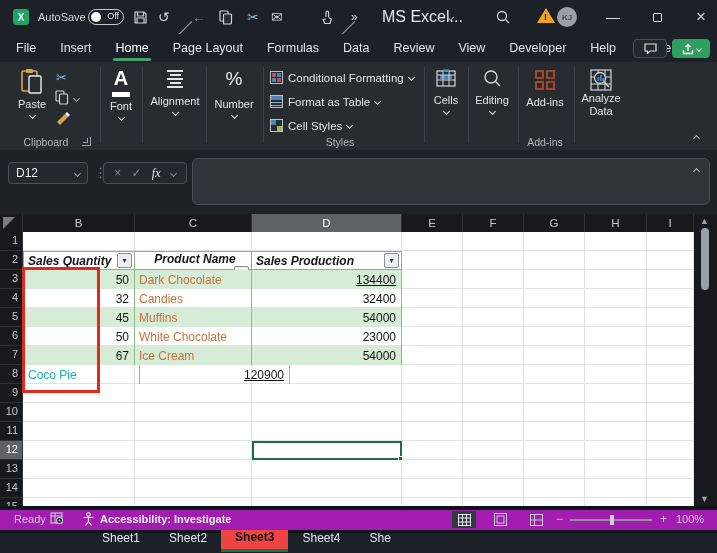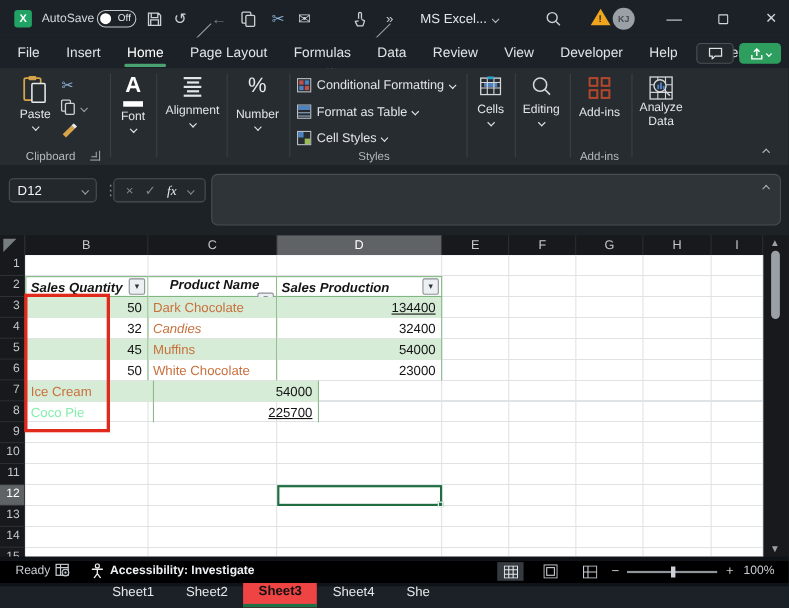--- a/index.html
+++ b/index.html
@@ -23,21 +23,21 @@
              font-size:10px; display:flex; align-items:center; justify-content:center; }
   .autosave-lbl { position:absolute; left:38px; top:0; line-height:34px; font-size:11px; color:#d4d8db; }
   .toggle { position:absolute; left:88px; top:9px; width:36px; height:16px;
             border:1.5px solid #c3c7cb; border-radius:8px; }
   .toggle .knob { position:absolute; left:2px; top:1.5px; width:10px; height:10px;
                   background:#fff; border-radius:50%; }
   .toggle .state { position:absolute; right:4px; top:1px; font-size:9px; color:#e6e9eb; }
   .qat { position:absolute; top:0; height:34px; display:flex; align-items:center;
          color:#ccd1d5; font-size:14px; }
   .qat-replace { font-size:7.5px; line-height:7px; text-align:left; color:#ccd1d5;margin-top:43px; }
-  #win-title { position:absolute; left:382px; top:0; line-height:34px; font-size:12px; color:#e3e6e9; }
+  #win-title { position:absolute; left:382px; top:0; line-height:34px; font-size:16px; color:#e3e6e9; }
   #title-chev { position:absolute; left:448px; top:15px; color:#aeb3b8; }
   .warn-tri { position:absolute; left:537px; top:8px; width:0; height:0;
               border-left:9px solid transparent; border-right:9px solid transparent;
               border-bottom:15px solid #EFA51E; }
   .warn-tri .bang { position:absolute; left:-2px; top:4px; color:#2a2118; font-size:9px; font-weight:bold; }
   .avatar { position:absolute; left:557px; top:7px; width:20px; height:20px; border-radius:50%;
             background:#9aa0a6; color:#474c52; font-size:8px; font-weight:bold;
             display:flex; align-items:center; justify-content:center; }
   .winbtn { position:absolute; top:0; width:30px; height:34px; display:flex;
             align-items:center; justify-content:center; color:#d4d8db; font-size:14px; }
@@ -157,21 +157,21 @@
   .sheet-tab { padding:0 14px; font-size:12px; color:#e6e9eb; height:27px; line-height:27px;margin-top:38px; }
   .sheet-tab.active { background:#ef4444; color:#111; font-weight:bold;
                       border-bottom:3px solid #1E7145; line-height:24px; }
   .tab-sep { width:1px; height:14px; background:#3c4248; }
   .tab-extra { color:#e6e9eb; font-size:13px; }
   #hscroll { position:absolute; left:470px; top:9px; width:222px; height:9px; }
   #hscroll .thumb { position:absolute; left:12px; top:0; width:170px; height:8px;
                     background:#9aa0a5; border-radius:4px; }
 
   
-  #statusbar { position:absolute; left:0; top:510px; width:717px; height:20px; background:#000000;
+  #statusbar { position:absolute; left:0; top:510px; width:717px; height:20px; background:#a21caf;
                font-size:11px; color:#c9cdd1; }
   #statusbar .ready { position:absolute; left:14px; top:3px; }
   #statusbar .acc { position:absolute; left:100px; top:3px; font-weight:bold; color:#eef0f2; }
   .sb-ico { position:absolute; top:2px; }
   .view-ico { position:absolute; top:1px; width:24px; height:17px; display:flex;
               align-items:center; justify-content:center; }
   .view-ico.sel { background:#343a40; }
   #zoom-slider { position:absolute; left:570px; top:9px; width:82px; height:2px; background:#8f959a; }
   #zoom-slider .zthumb { position:absolute; left:40px; top:-4px; width:4px; height:10px; background:#cdd1d5; }
   .zoom-sign { position:absolute; top:2px; color:#c9cdd1; font-size:12px; }
@@ -486,21 +486,21 @@
         </div>
       </div>
       <div class="trow" style="top: 19px;">
         <div class="tcell cell-qty" style="width: 112px;">
           <span class="star-wrap">
             <span class="star-base"></span>
             <span class="star-outline"></span>
           </span>
           <span>32</span>
         </div>
-        <div class="tcell cell-prod" style="width: 117px; color: rgb(200, 112, 60); font-style: italic;">Candies</div>
+        <div class="tcell cell-prod" style="width: 117px; color: rgb(200, 112, 60);">Candies</div>
         <div class="tcell cell-val" style="width: 150px;">
           <span class="">32400</span>
         </div>
       </div>
       <div class="trow band" style="top: 38px;">
         <div class="tcell cell-qty" style="width: 112px;">
           <span class="star-wrap">
             <span class="star-base"></span>
             <span class="star-outline"></span>
           </span>
@@ -518,29 +518,37 @@
             <span class="star-outline"></span>
           </span>
           <span>50</span>
         </div>
         <div class="tcell cell-prod" style="width: 117px; color: rgb(200, 112, 60);">White Chocolate</div>
         <div class="tcell cell-val" style="width: 150px;">
           <span class="">23000</span>
         </div>
       </div>
       <div class="trow band" style="top: 76px;">
+        <div class="tcell cell-qty" style="width: 112px;">
+          <span class="star-wrap">
+            <span class="star-base"></span>
+            <span class="star-half"></span>
+            <span class="star-outline"></span>
+          </span>
+          <span>67</span>
+        </div>
         <div class="tcell cell-prod" style="width: 117px; color: rgb(200, 112, 60);">Ice Cream</div>
         <div class="tcell cell-val" style="width: 150px;">
           <span class="">54000</span>
         </div>
       </div>
       <div class="trow" style="top: 95px;">
-        <div class="tcell cell-prod" style="width: 117px; color: #86efac;">Coco Pie</div>
+        <div class="tcell cell-prod" style="width: 117px; color: #14b8a6;">Coco Pie</div>
         <div class="tcell cell-val" style="width: 150px;">
-          <span class="u">225700</span>
+          <span class="u">120900</span>
         </div>
       </div>
     </div>
   <div id="red-box"></div>
   <div id="sel-cell">
       <span class="handle"></span>
     </div>
   <div id="vscroll">
     <span class="scroll-arrow" style="top:2px">▲</span>
     <span class="thumb"></span>

